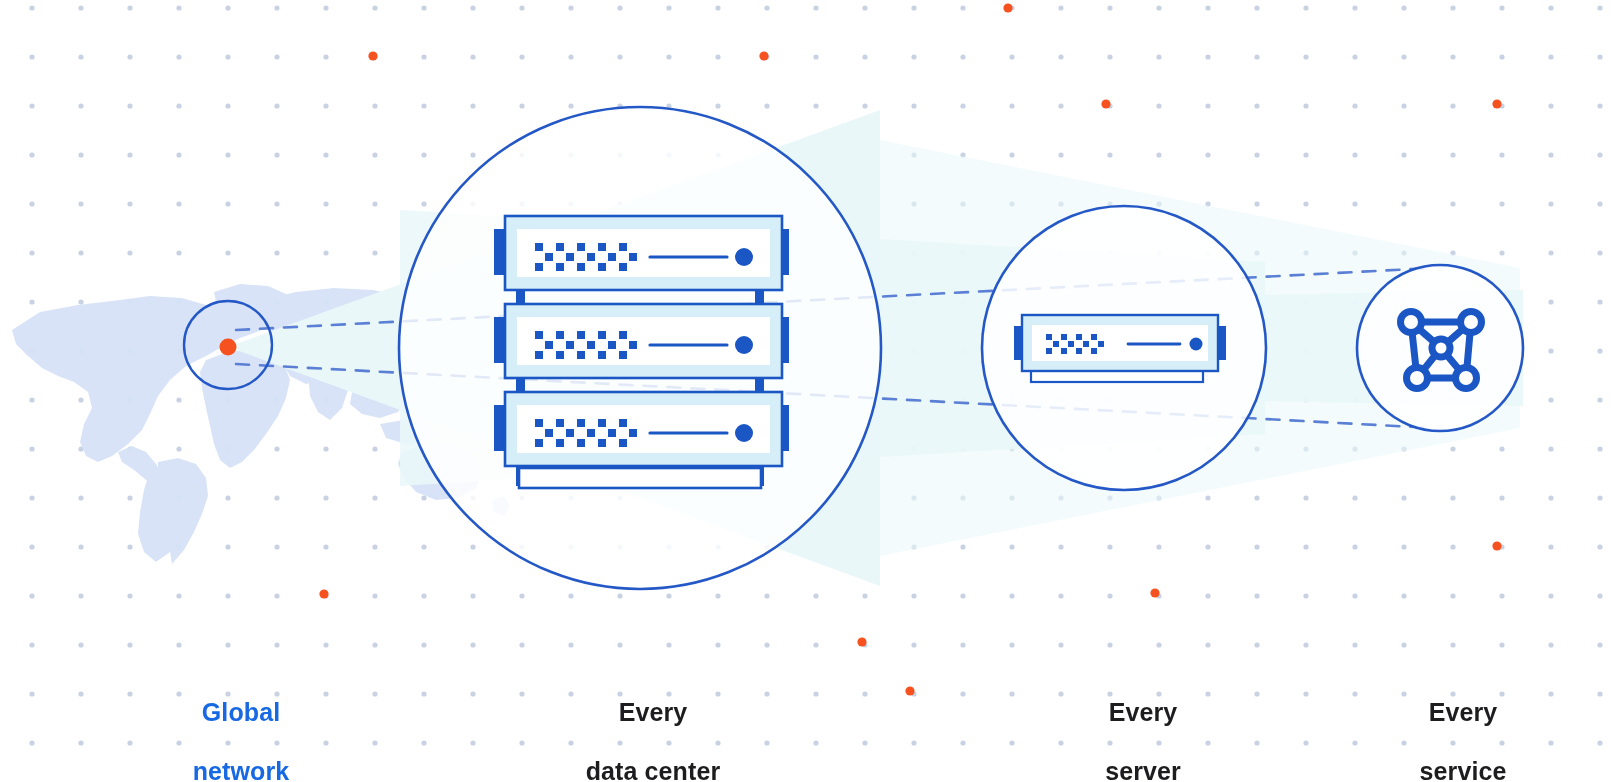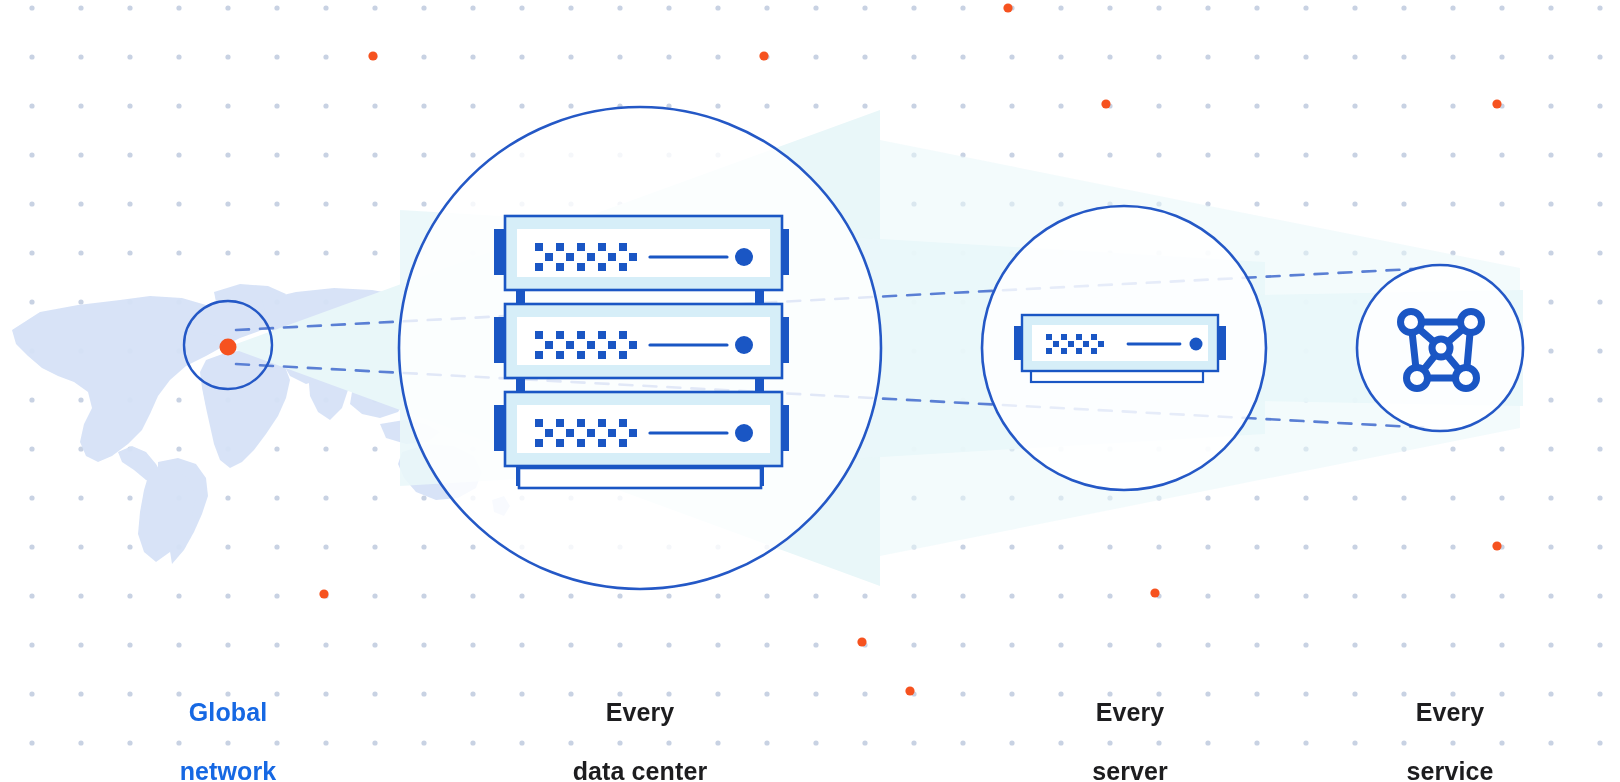--- a/index.html
+++ b/index.html
@@ -4,21 +4,21 @@
 <style>
   * { box-sizing: border-box; margin:0; padding:0; }
   html,body { background:#ffffff; }
   body {
     width:1620px; height:782px;
     font-family:"Liberation Sans", sans-serif;
     position:relative; overflow:hidden;
   }
   #stage { position:absolute; inset:0; width:1620px; height:782px; }
   svg.layer { position:absolute; left:0; top:0; width:1620px; height:782px; display:block; }
-  #labels { position:absolute; left:0; top:0; width:1376px; height:782px; }
+  #labels { position:absolute; left:13px; top:0; width:1376px; height:782px; }
   .label {
     position:absolute; text-align:center;
     font-size:25px; line-height:1.18; font-weight:700;
     letter-spacing:0.1px; white-space:pre-line;
     color:#1d1d1f;
   }
   .label.accent { color:#1668e3; }
 </style>
 </head>
 <body>

